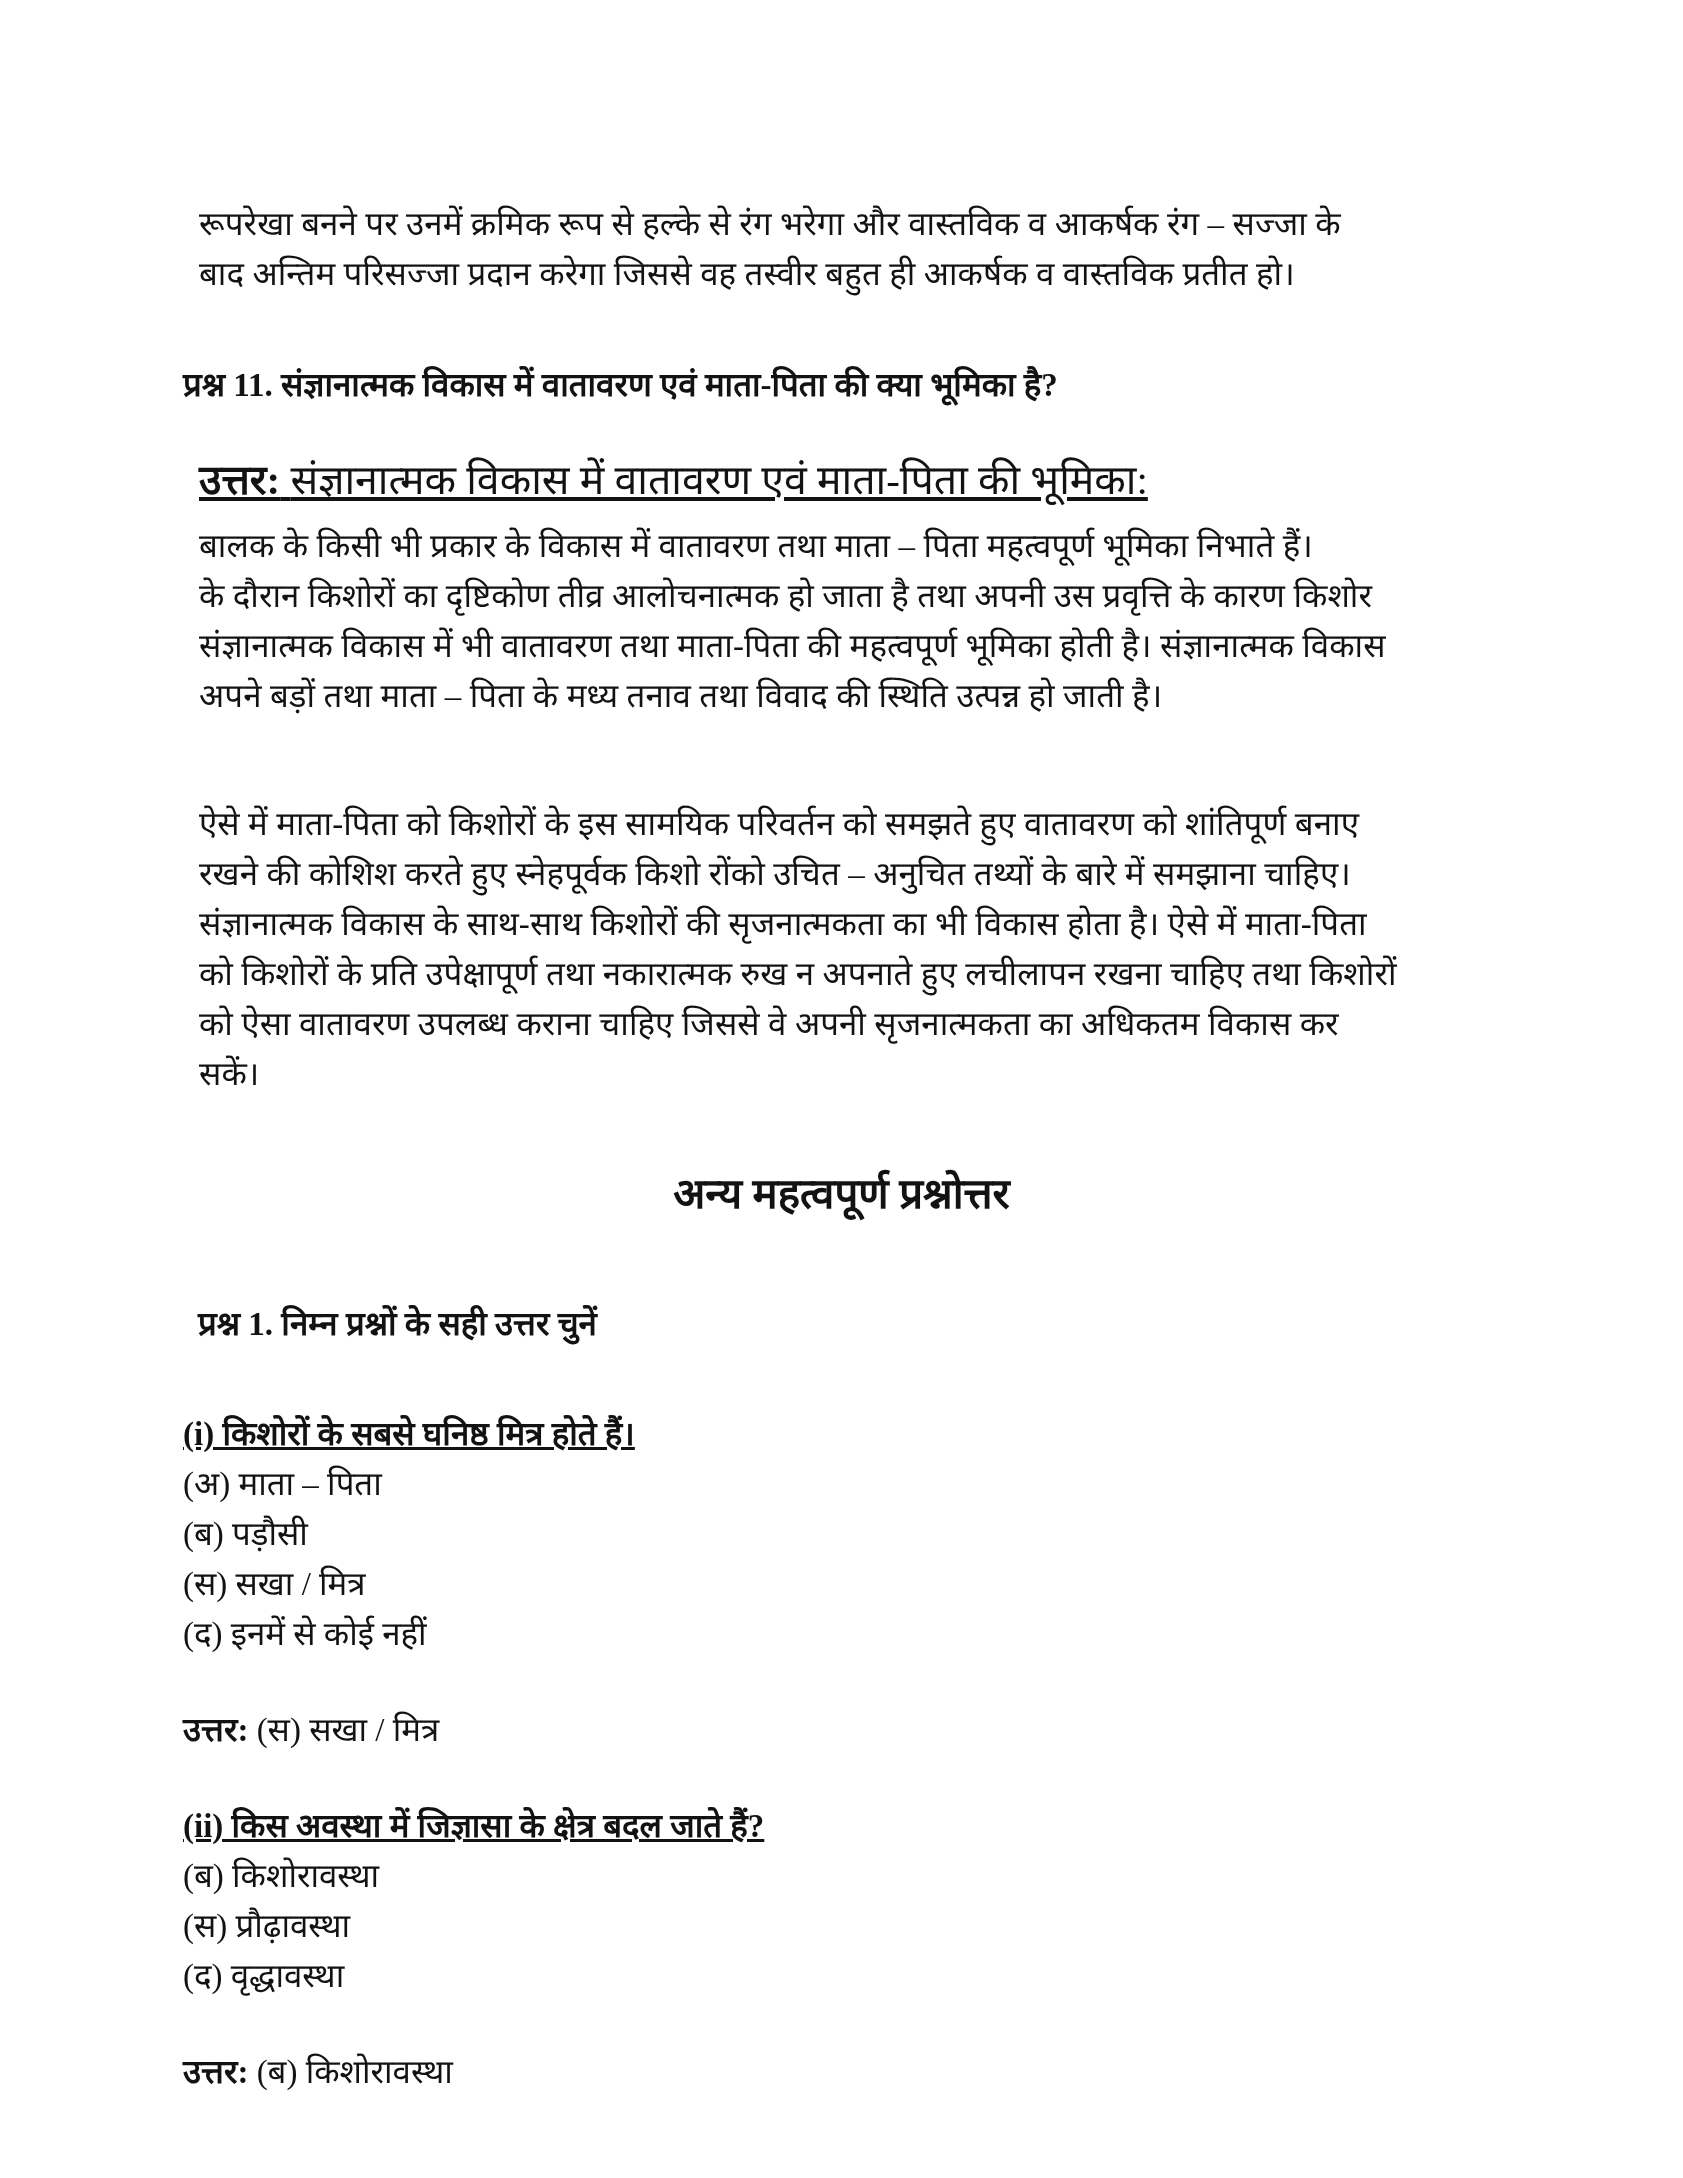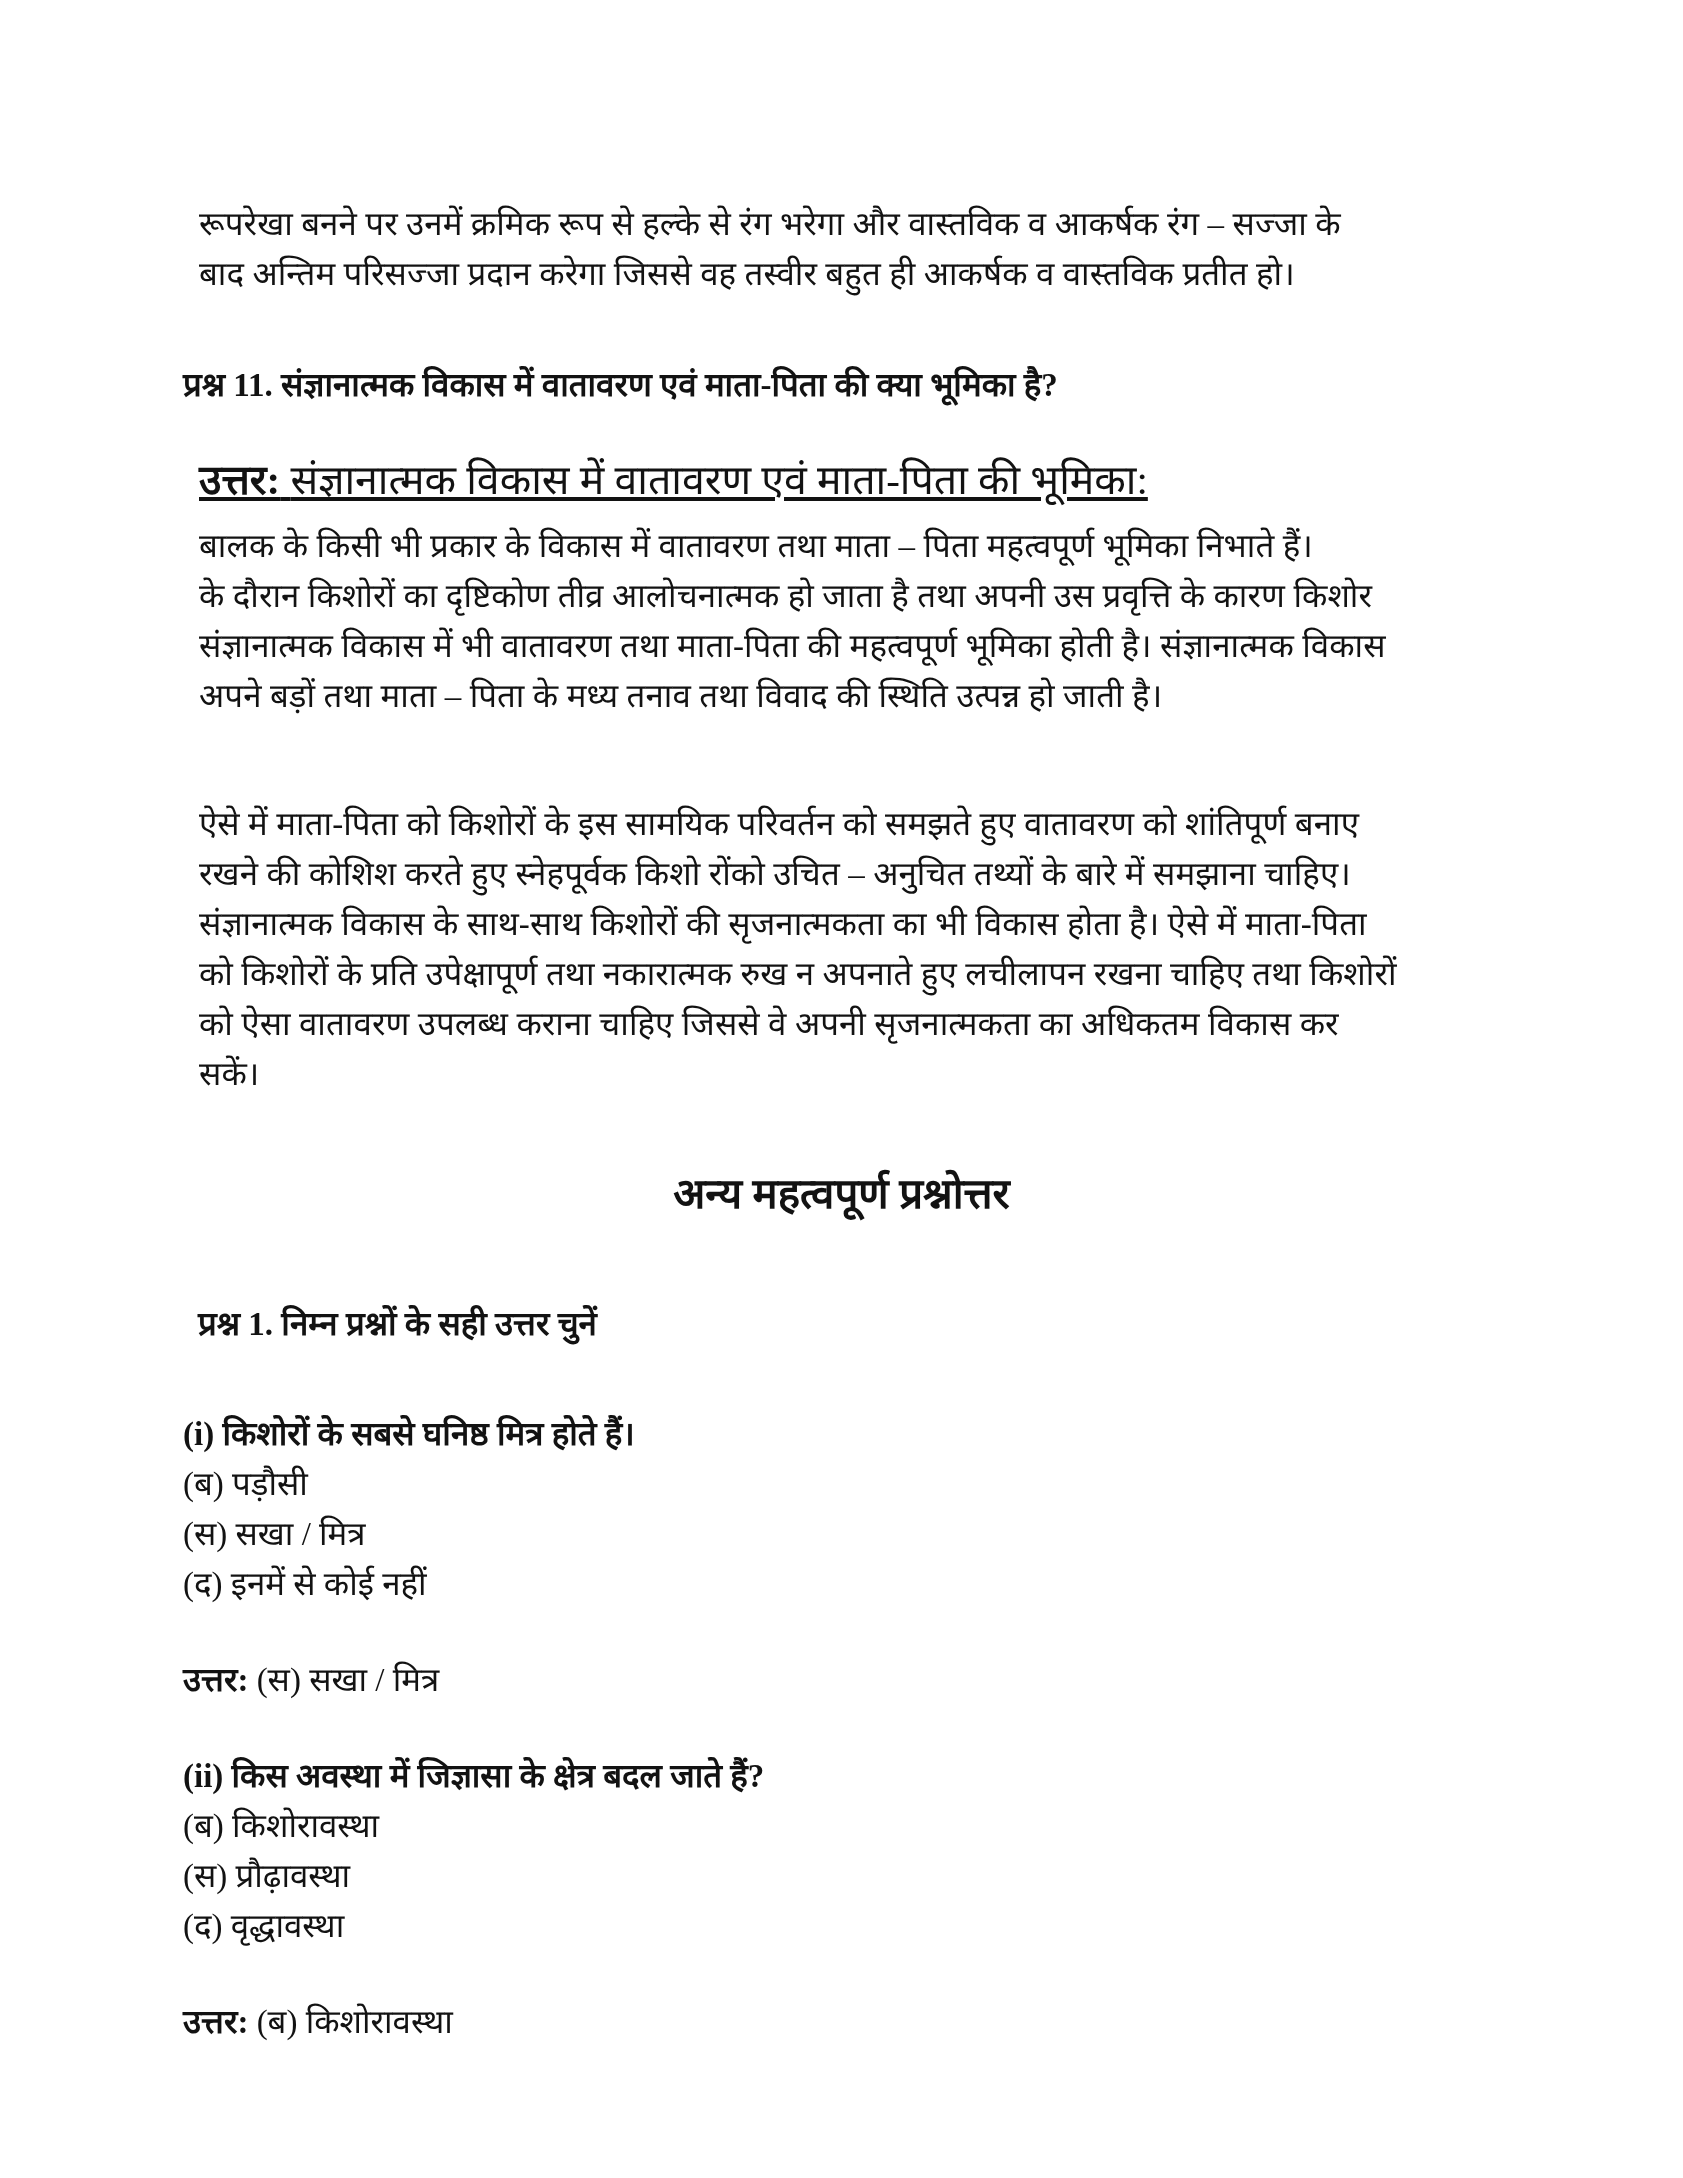--- a/index.html
+++ b/index.html
@@ -77,20 +77,21 @@
     text-decoration: underline;
   }
   .answer-label {
     font-weight: bold;
   }
   .mcq-stem {
     font-size: 33px;
     line-height: 50px;
     font-weight: bold;
     margin: 0;
+    text-decoration: underline;
   }
   .mcq-option {
     font-size: 33px;
     line-height: 50px;
     margin: 0;
     font-weight: normal;
   }
   .answer-key {
     font-size: 33px;
     line-height: 50px;
@@ -143,20 +144,21 @@
 
     <div class="spacer-lg"></div>
 
     <h2 class="sub-heading">प्रश्न 1. निम्न प्रश्नों के सही उत्तर चुनें</h2>
 
     <div class="spacer-md"></div>
 
     <div>
       <p class="mcq-stem">(i) किशोरों के सबसे घनिष्ठ मित्र होते हैं।</p>
       <ul class="option-list">
+        <li class="mcq-option">(अ) माता – पिता</li>
         <li class="mcq-option">(ब) पड़ौसी</li>
         <li class="mcq-option">(स) सखा / मित्र</li>
         <li class="mcq-option">(द) इनमें से कोई नहीं</li>
       </ul>
       <div class="spacer-md"></div>
       <p class="answer-key">
         <span class="answer-label">उत्तर:</span><span> </span><span>(स) सखा / मित्र</span>
       </p>
     </div>
 

